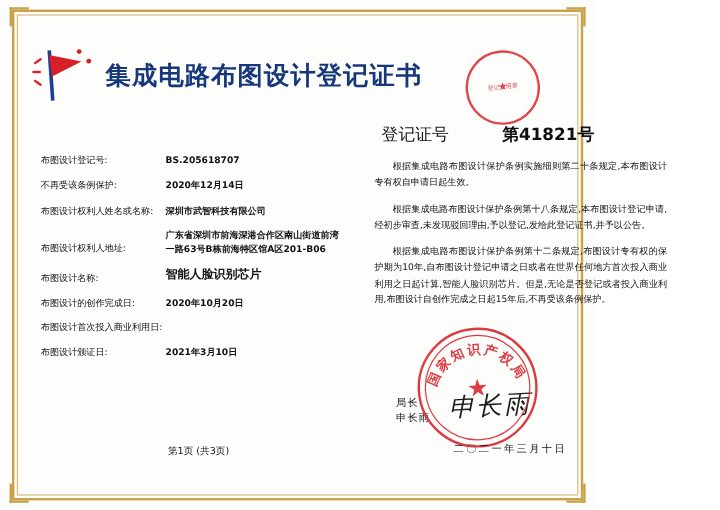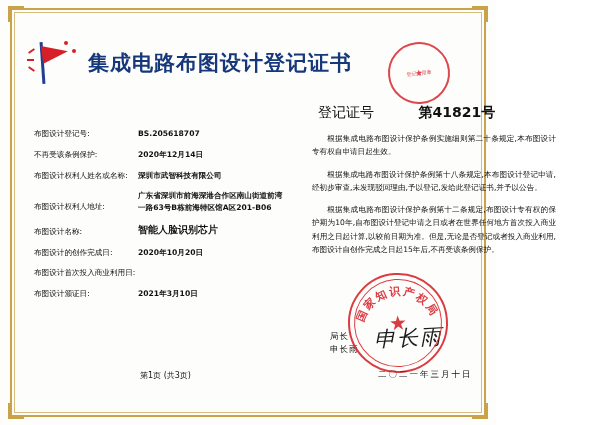--- a/index.html
+++ b/index.html
@@ -287,21 +287,21 @@
     </div>
     <div class="field">
       <div class="k">布图设计颁证日:</div>
       <div class="v">2021年3月10日</div>
     </div>
   </div>
 
   <div class="body-text">
     <p>根据集成电路布图设计保护条例实施细则第二十条规定,本布图设计专有权自申请日起生效。</p>
     <p>根据集成电路布图设计保护条例第十八条规定,本布图设计登记申请,经初步审查,未发现驳回理由,予以登记,发给此登记证书,并予以公告。</p>
-    <p>根据集成电路布图设计保护条例第十二条规定,布图设计专有权的保护期为10年,自布图设计登记申请之日或者在世界任何地方首次投入商业利用之日起计算,以较前日期为准。但是,无论是否登记或者投入商业利用,布图设计自创作完成之日起15年后,不再受该条例保护。</p>
+    <p>根据集成电路布图设计保护条例第十二条规定,布图设计专有权的保护期为10年,自布图设计登记申请之日或者在世界任何地方首次投入商业利用之日起计算,智能人脸识别芯片。但是,无论是否登记或者投入商业利用,布图设计自创作完成之日起15年后,不再受该条例保护。</p>
   </div>
 
   <div class="sig">
     <div class="row1">局长</div>
     <div class="row2">申长雨</div>
   </div>
   <div class="handwrite">申长雨</div>
 
   <div class="seal-big">
     <div class="ring"></div>

